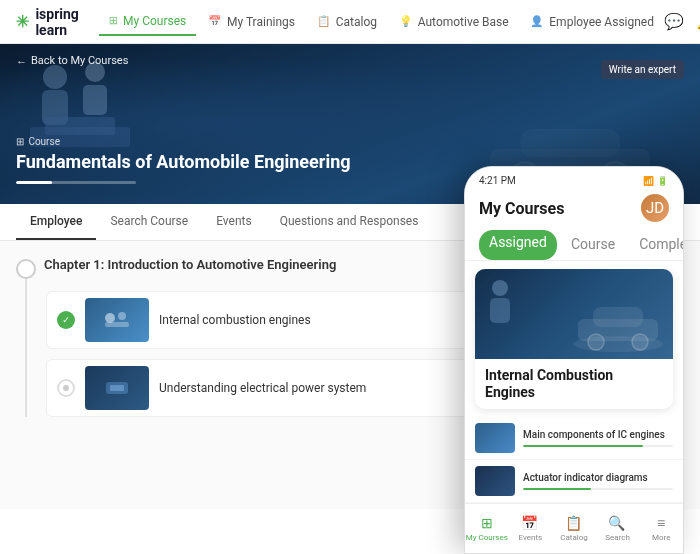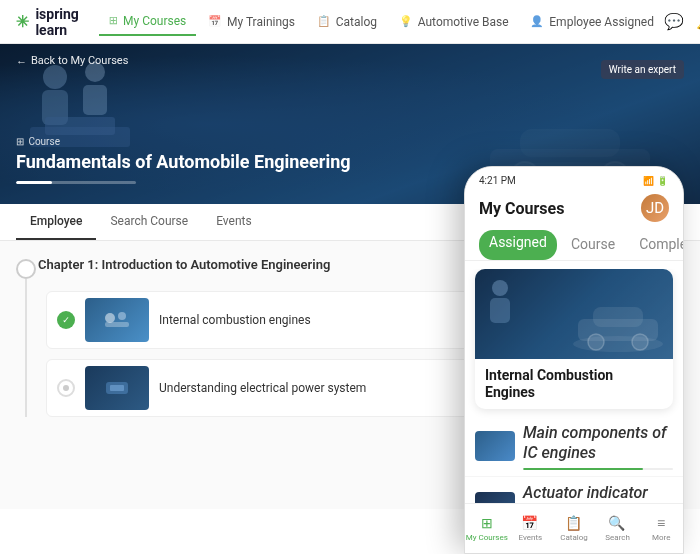--- a/index.html
+++ b/index.html
@@ -191,21 +191,21 @@
     
     .outline-content {
       padding: 16px;
       background: #fafafa;
       height: calc(100% - 44px - 160px - 38px);
       overflow-y: auto;
     }
     .chapter-header {
       display: flex;
       align-items: flex-start;
-      gap: 2px;
+      gap: 8px;
       margin-bottom: 12px;
     }
     .chapter-circle {
       width: 20px;
       height: 20px;
       border-radius: 50%;
       border: 2px solid #ccc;
       background: white;
       flex-shrink: 0;
       margin-top: 2px;
@@ -422,25 +422,24 @@
     }
     .phone-thumb-bg-teal {
       width: 100%;
       height: 100%;
       background: linear-gradient(135deg, #1a5a4a, #2d8a6a);
     }
     .phone-lesson-info {
       flex: 1;
     }
     .phone-lesson-name {
-      font-size: 16px;
+      font-size: 10px;
       color: #333;
       font-weight: 500;
       line-height: 1.3;
-      font-style: italic;
     }
     .phone-lesson-bar {
       height: 2px;
       background: #eee;
       border-radius: 1px;
       margin-top: 4px;
       overflow: hidden;
     }
     .phone-lesson-bar-fill {
       height: 100%;
@@ -577,20 +576,21 @@
         <div class="hero-progress">
           <div class="hero-progress-fill"></div>
         </div>
       </div>
     </div>
 
     <div class="sub-nav">
       <div class="sub-nav-item active">Employee</div>
       <div class="sub-nav-item">Search Course</div>
       <div class="sub-nav-item">Events</div>
+      <div class="sub-nav-item">Questions and Responses</div>
     </div>
 
     <div class="outline-content">
       <div class="chapter-with-connector">
         <div class="chapter-line"></div>
         <div class="chapter-header">
           <div class="chapter-circle"></div>
           <div class="chapter-title">Chapter 1: Introduction to Automotive Engineering</div>
         </div>
         <div class="lesson-list">

